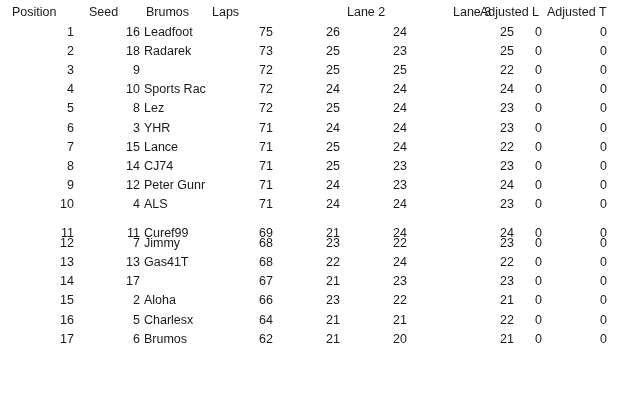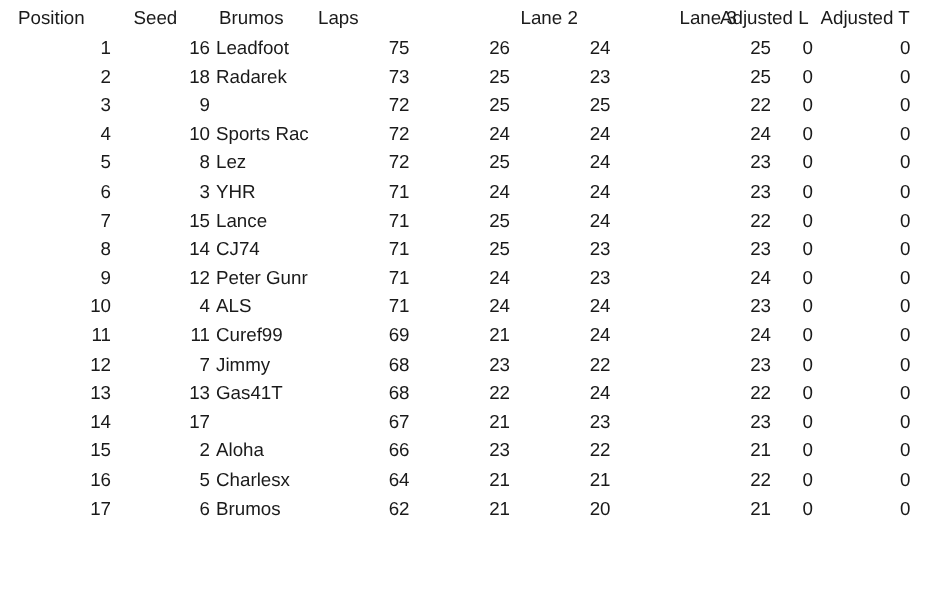--- a/index.html
+++ b/index.html
@@ -163,21 +163,21 @@
         <div class="cell c-pos num">10</div>
         <div class="cell c-seed num">4</div>
         <div class="cell c-drv txt">ALS</div>
         <div class="cell c-laps num">71</div>
         <div class="cell c-l1 num">24</div>
         <div class="cell c-l2 num">24</div>
         <div class="cell c-l3 num">23</div>
         <div class="cell c-adjl num">0</div>
         <div class="cell c-adjt num">0</div>
       </div>
-      <div class="row" style="top: 214px;">
+      <div class="row" style="top: 224px;">
         <div class="cell c-pos num">11</div>
         <div class="cell c-seed num">11</div>
         <div class="cell c-drv txt">Curef99</div>
         <div class="cell c-laps num">69</div>
         <div class="cell c-l1 num">21</div>
         <div class="cell c-l2 num">24</div>
         <div class="cell c-l3 num">24</div>
         <div class="cell c-adjl num">0</div>
         <div class="cell c-adjt num">0</div>
       </div>

